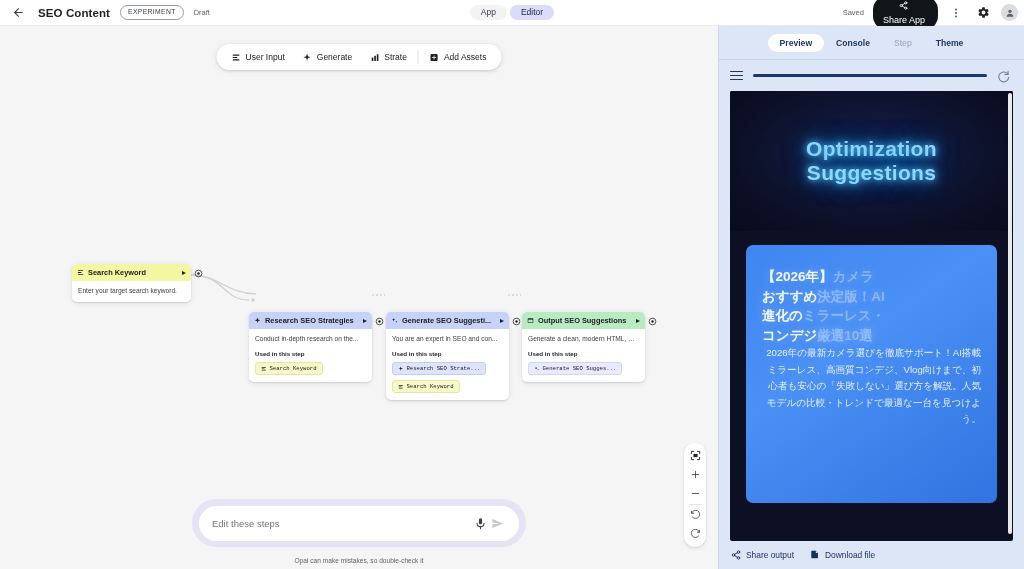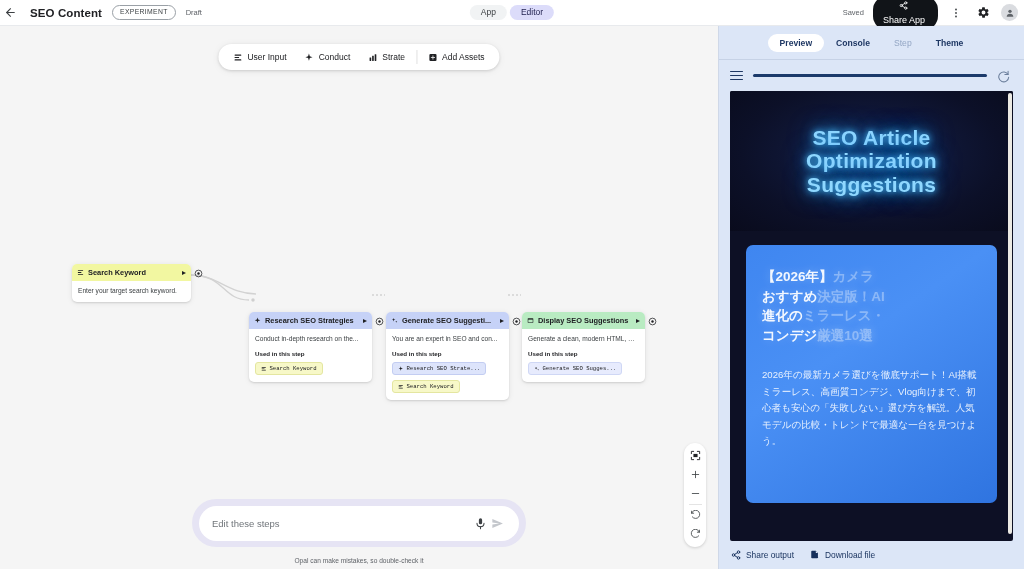--- a/index.html
+++ b/index.html
@@ -12,21 +12,21 @@
   }
   body { position: relative; }
 
   
   .topbar {
     position: absolute; top: 0; left: 0; width: 1024px; height: 26px;
     background: #ffffff;
     border-bottom: 1px solid #e8eaed;
     display: flex; align-items: center;
   }
-  .tb-left { display: flex; align-items: center; gap: 10px; }
+  .tb-left { display: flex; align-items: center; gap: 10px; padding-left: 8px; }
   .back-arrow {
     width: 20px; height: 20px; display: flex; align-items: center; justify-content: center;
     font-size: 13px; color: #3c4043; cursor: pointer; border-radius: 50%;
   }
   .app-title { font-size: 11.5px; font-weight: bold; color: #202124; letter-spacing: .1px; }
   .exp-badge {
     border: 1px solid #9aa0a6; border-radius: 9px;
     padding: 1px 7px 2px; font-size: 6.8px; letter-spacing: .35px;
     color: #3c4043; font-weight: 500; line-height: 1.4;
   }
@@ -215,22 +215,23 @@
     background: linear-gradient(145deg, #3f86f0 0%, #4a90f5 40%, #2f74e0 100%);
     padding: 22px 16px 0; overflow: hidden;
   }
   .jp-head {
     font-size: 13.5px; font-weight: bold; line-height: 1.45;
     color: rgba(255,255,255,.93);
     text-shadow: 0 0 10px rgba(255,255,255,.25);
   }
   .jp-head .faded { color: rgba(255,255,255,.34); }
   .jp-body {
-    margin-top: 22px; font-size: 9.6px; line-height: 1.72;
+    font-size: 9.6px; line-height: 1.72;
     color: rgba(255,255,255,.88);
+    text-align: right;
   }
   .scrollbar {
     position: absolute; right: 1px; top: 2px; width: 4px; height: 98%;
     background: #eceae4; border-radius: 2px;
   }
 
   .r-footer {
     height: 28px; display: flex; align-items: center; gap: 16px;
     padding: 0 12px;
   }
@@ -308,21 +309,21 @@
           </svg>
       </span>
       <span>User Input</span>
     </div>
     <div class="nt-item">
       <span>
         <svg width="9" height="9" viewBox="0 0 24 24" fill="#202124">
             <path d="M12 1.5l2.3 7.2L21.5 11l-7.2 2.3L12 20.5l-2.3-7.2L2.5 11l7.2-2.3z"></path>
           </svg>
       </span>
-      <span>Conduct</span>
+      <span>Generate</span>
     </div>
     <div class="nt-item">
       <span>
         <svg width="9" height="9" viewBox="0 0 24 24" fill="#202124">
             <rect x="3" y="12" width="4.4" height="9" rx=".8"></rect>
             <rect x="9.8" y="7" width="4.4" height="14" rx=".8"></rect>
             <rect x="16.6" y="3" width="4.4" height="18" rx=".8"></rect>
           </svg>
       </span>
       <span>Strate</span>
@@ -445,21 +446,21 @@
   </div>
 
   <div class="node" style="left:522px; top:286px; width:123px;">
     <div class="node-head head-green">
       <span>
         <svg width="7" height="7" viewBox="0 0 24 24" fill="#202124">
             <rect x="2.5" y="4" width="19" height="16" rx="2"></rect>
             <rect x="4.5" y="9" width="15" height="9" fill="#b9ebc2"></rect>
           </svg>
       </span>
-      <span class="ttl">Display SEO Suggestions</span>
+      <span class="ttl">Output SEO Suggestions</span>
       <span class="play-tri"></span>
     </div>
     <div class="node-body">
       <div class="node-desc">Generate a clean, modern HTML, we...</div>
       <div class="used-label">Used in this step</div>
       <div class="chip chip-blue2">
         <span>
           <svg width="5.5" height="5.5" viewBox="0 0 24 24" fill="#202124">
               <path d="M9 3l1.5 4.5L15 9l-4.5 1.5L9 15l-1.5-4.5L3 9l4.5-1.5z"></path>
               <path d="M18 13l.9 2.6 2.6.9-2.6.9-.9 2.6-.9-2.6-2.6-.9 2.6-.9z"></path>
@@ -554,21 +555,20 @@
       <svg width="14" height="14" viewBox="0 0 24 24" fill="none" stroke="#6b7f9c" stroke-width="1.8" stroke-linecap="round" stroke-linejoin="round">
           <polyline points="19 4 19 9.5 13.5 9.5"></polyline>
           <path d="M19 9.5A8.5 8.5 0 1 0 20 14"></path>
         </svg>
     </div>
   </div>
 
   <div class="preview-frame">
     <div class="hero">
       <div class="hero-title">
-        <div>SEO Article</div>
         <div>Optimization</div>
         <div>Suggestions</div>
       </div>
     </div>
     <div class="card">
       <div class="jp-head">
         <div>
           <span>【2026年】</span><span class="faded">カメラ</span>
         </div>
         <div>

